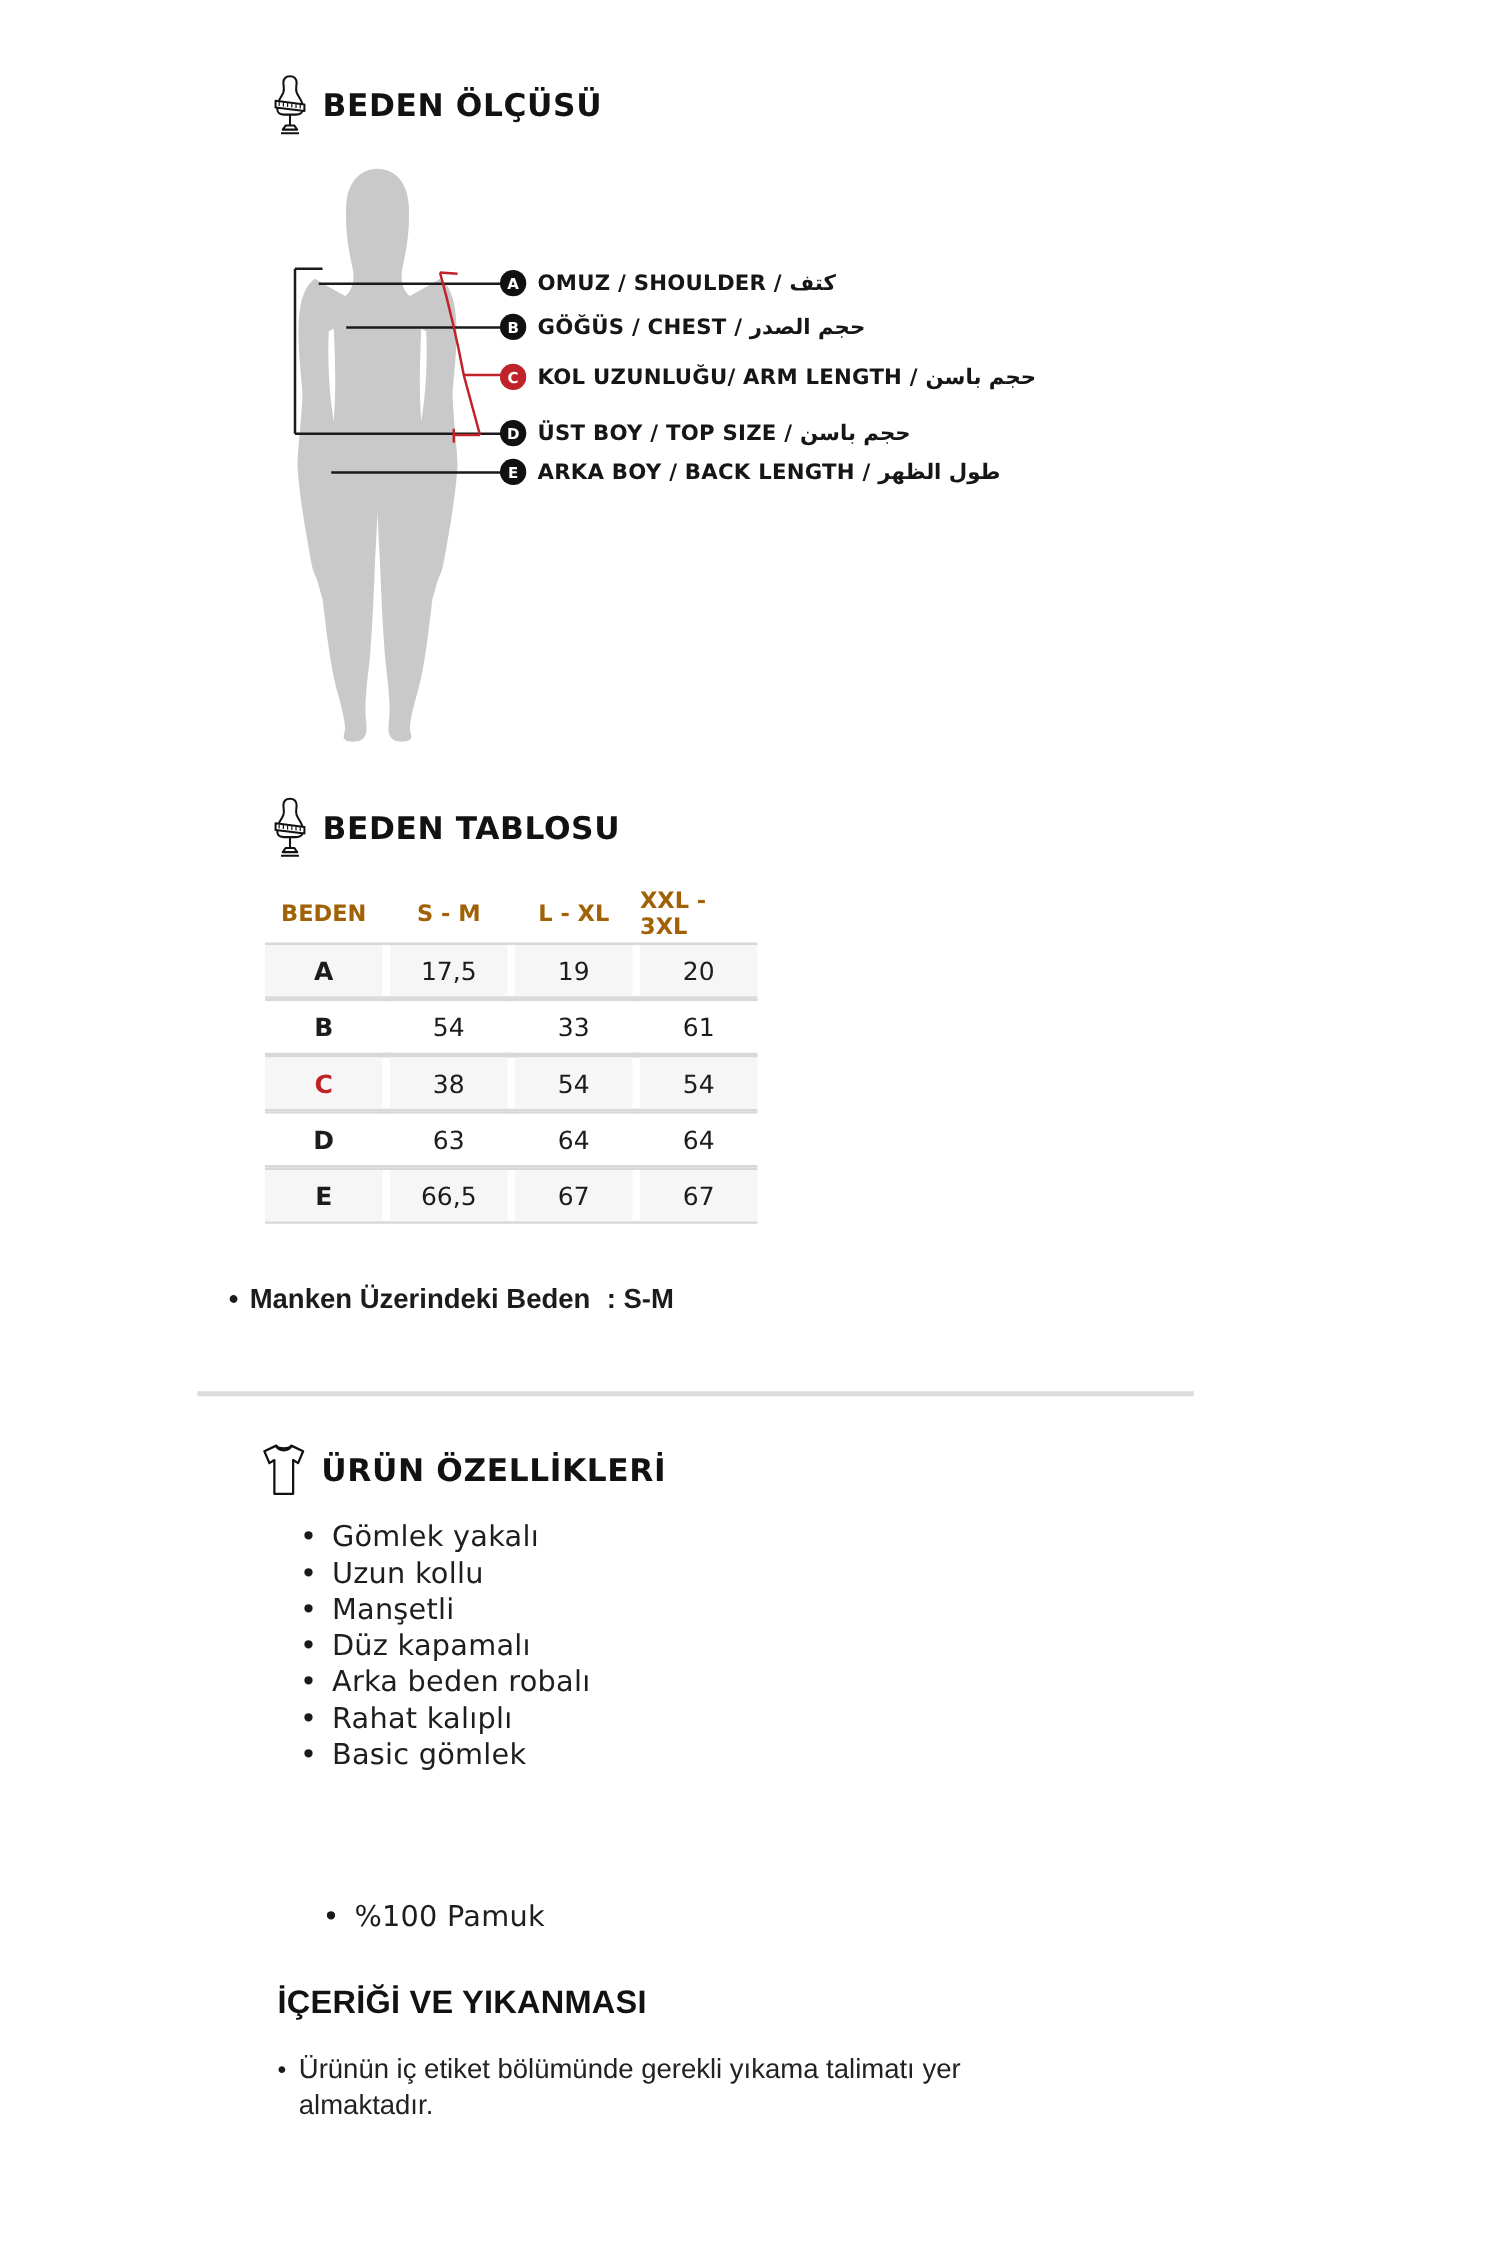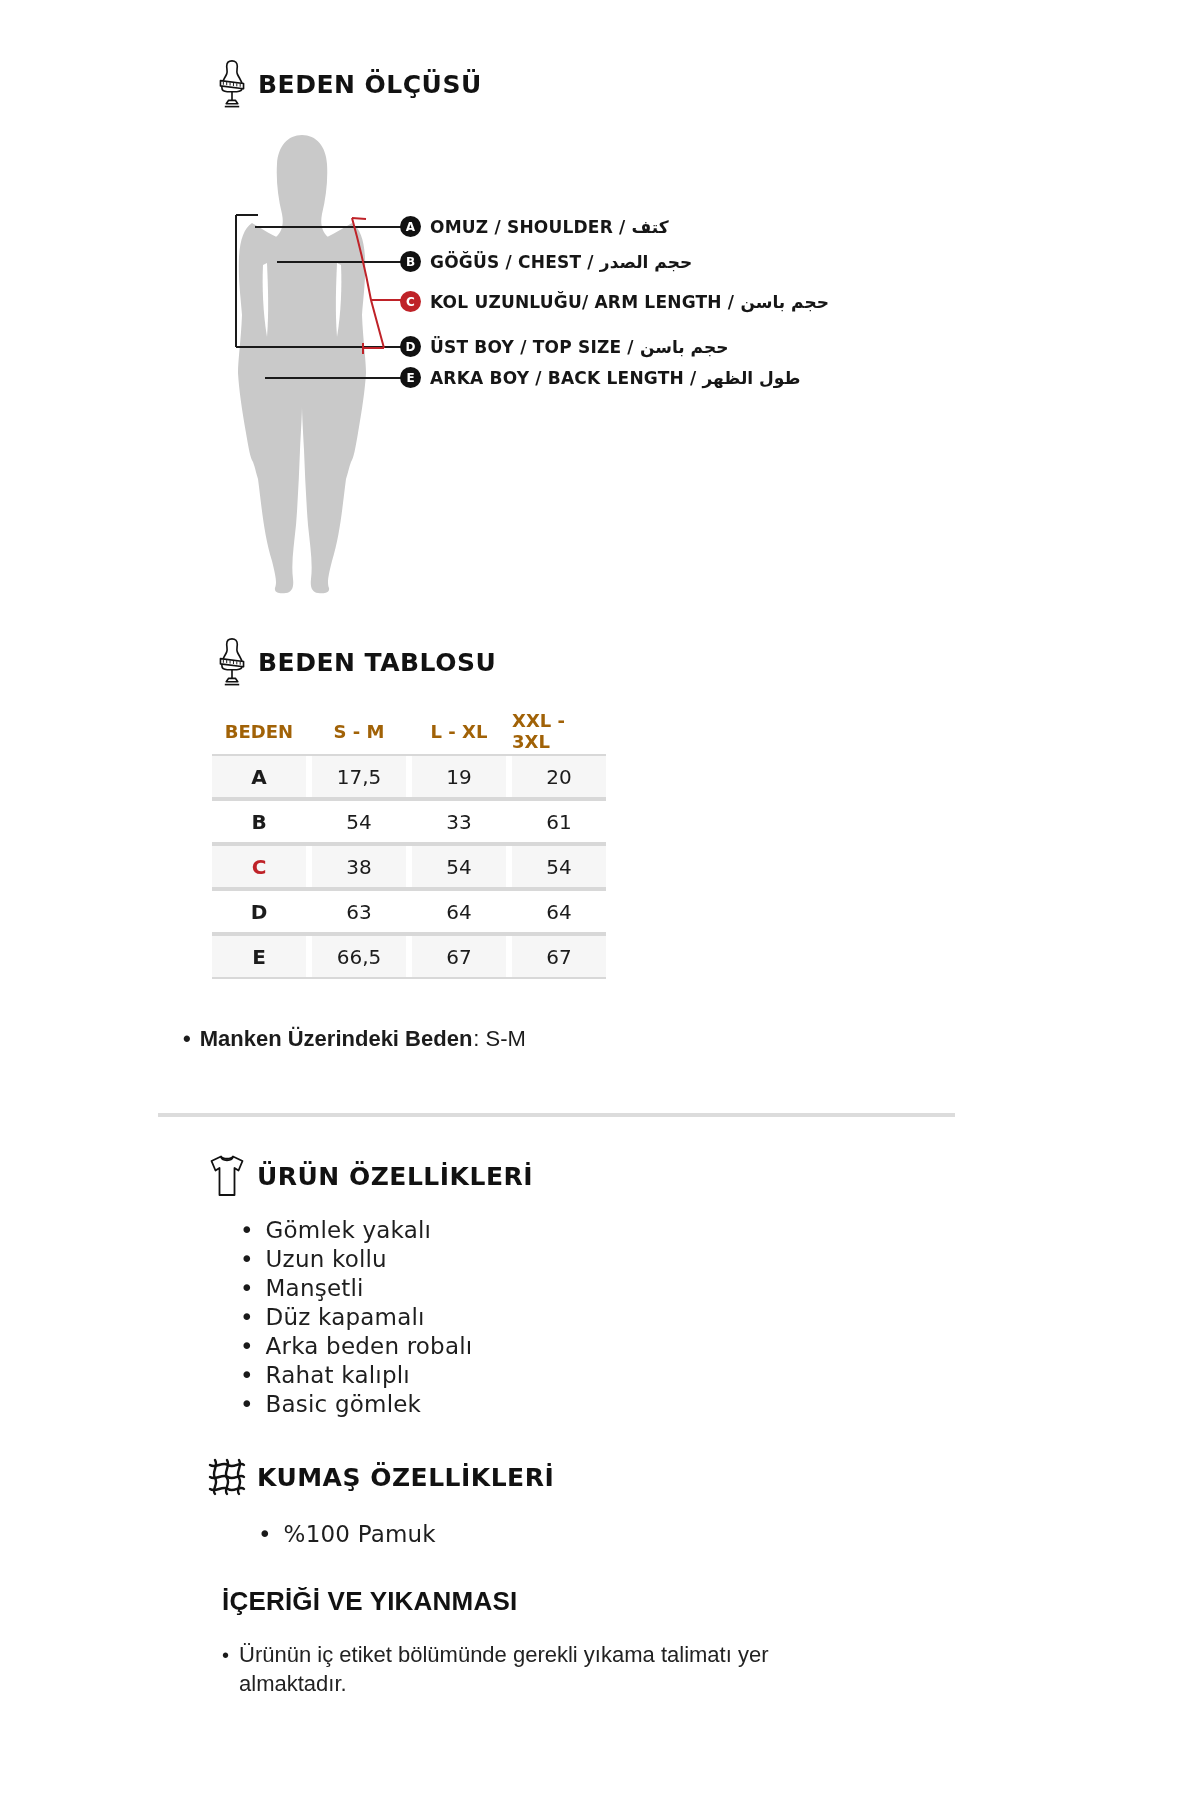--- a/index.html
+++ b/index.html
@@ -29,21 +29,21 @@
   .t-row .td{display:flex;align-items:center;justify-content:center;font-size:20px;color:#1c1c1c;background:#fff;}
   .t-row.stripe .td{background:#f6f6f6;}
   .t-row .td.key{font-weight:600;}
   .t-row .td.key.red{color:#bf2228;}
 
   
   #model-info{position:absolute;left:183px;top:1026px;font-family:"Liberation Sans",sans-serif;font-size:22px;color:#1c1c1c;}
   #model-info .line1{display:flex;align-items:baseline;}
   #model-info .blt{margin-right:9px;font-weight:700;}
   #model-info .lbl{font-weight:700;}
-  #model-info .val{margin-left:1px;font-weight:400;}
+  #model-info .val{margin-left:13px;font-weight:700;}
   #model-info .line2{margin-top:9px;padding-left:21px;font-weight:400;}
 
   .divider{position:absolute;left:158px;top:1113px;width:895px;height:4px;background:#dcdcdc;}
 
   
   .blist{position:absolute;margin:0;padding:0;list-style:none;}
   .blist li{display:flex;align-items:baseline;margin-bottom:5px;}
   .blist .dot{margin-right:12px;font-size:23px;line-height:24px;}
   .blist .itxt{font-size:23px;line-height:24px;color:#1e1e1e;letter-spacing:.2px;}
 
@@ -237,33 +237,20 @@
       <li>
         <span class="dot">•</span>
         <span class="itxt">Rahat kalıplı</span>
       </li>
       <li>
         <span class="dot">•</span>
         <span class="itxt">Basic gömlek</span>
       </li>
     </ul>
 
-  <div class="abs sec-header" style="left:207px;top:1456px;height:42px;">
-    <svg width="40" height="40" viewBox="0 0 40 40">
-      <g fill="none" stroke="#111" stroke-width="2.4" stroke-linecap="round">
-        <path d="M8,3 C12,9 4,15 8,21 C12,27 4,33 8,37"></path>
-        <path d="M20,3 C24,9 16,15 20,21 C24,27 16,33 20,37"></path>
-        <path d="M32,3 C36,9 28,15 32,21 C36,27 28,33 32,37"></path>
-        <path d="M3,8 C9,12 15,4 21,8 C27,12 33,4 37,8"></path>
-        <path d="M3,20 C9,24 15,16 21,20 C27,24 33,16 37,20"></path>
-        <path d="M3,32 C9,36 15,28 21,32 C27,36 33,28 37,32"></path>
-      </g>
-    </svg>
-    <span class="ttl">KUMAŞ ÖZELLİKLERİ</span>
-  </div>
   <ul class="blist" id="fabric-features-list" style="left:258px;top:1522px;">
       <li>
         <span class="dot">•</span>
         <span class="itxt">%100  Pamuk</span>
       </li>
     </ul>
 
   <div id="care-title">İÇERİĞİ VE YIKANMASI</div>
   <ul id="care-list">
       <li>

